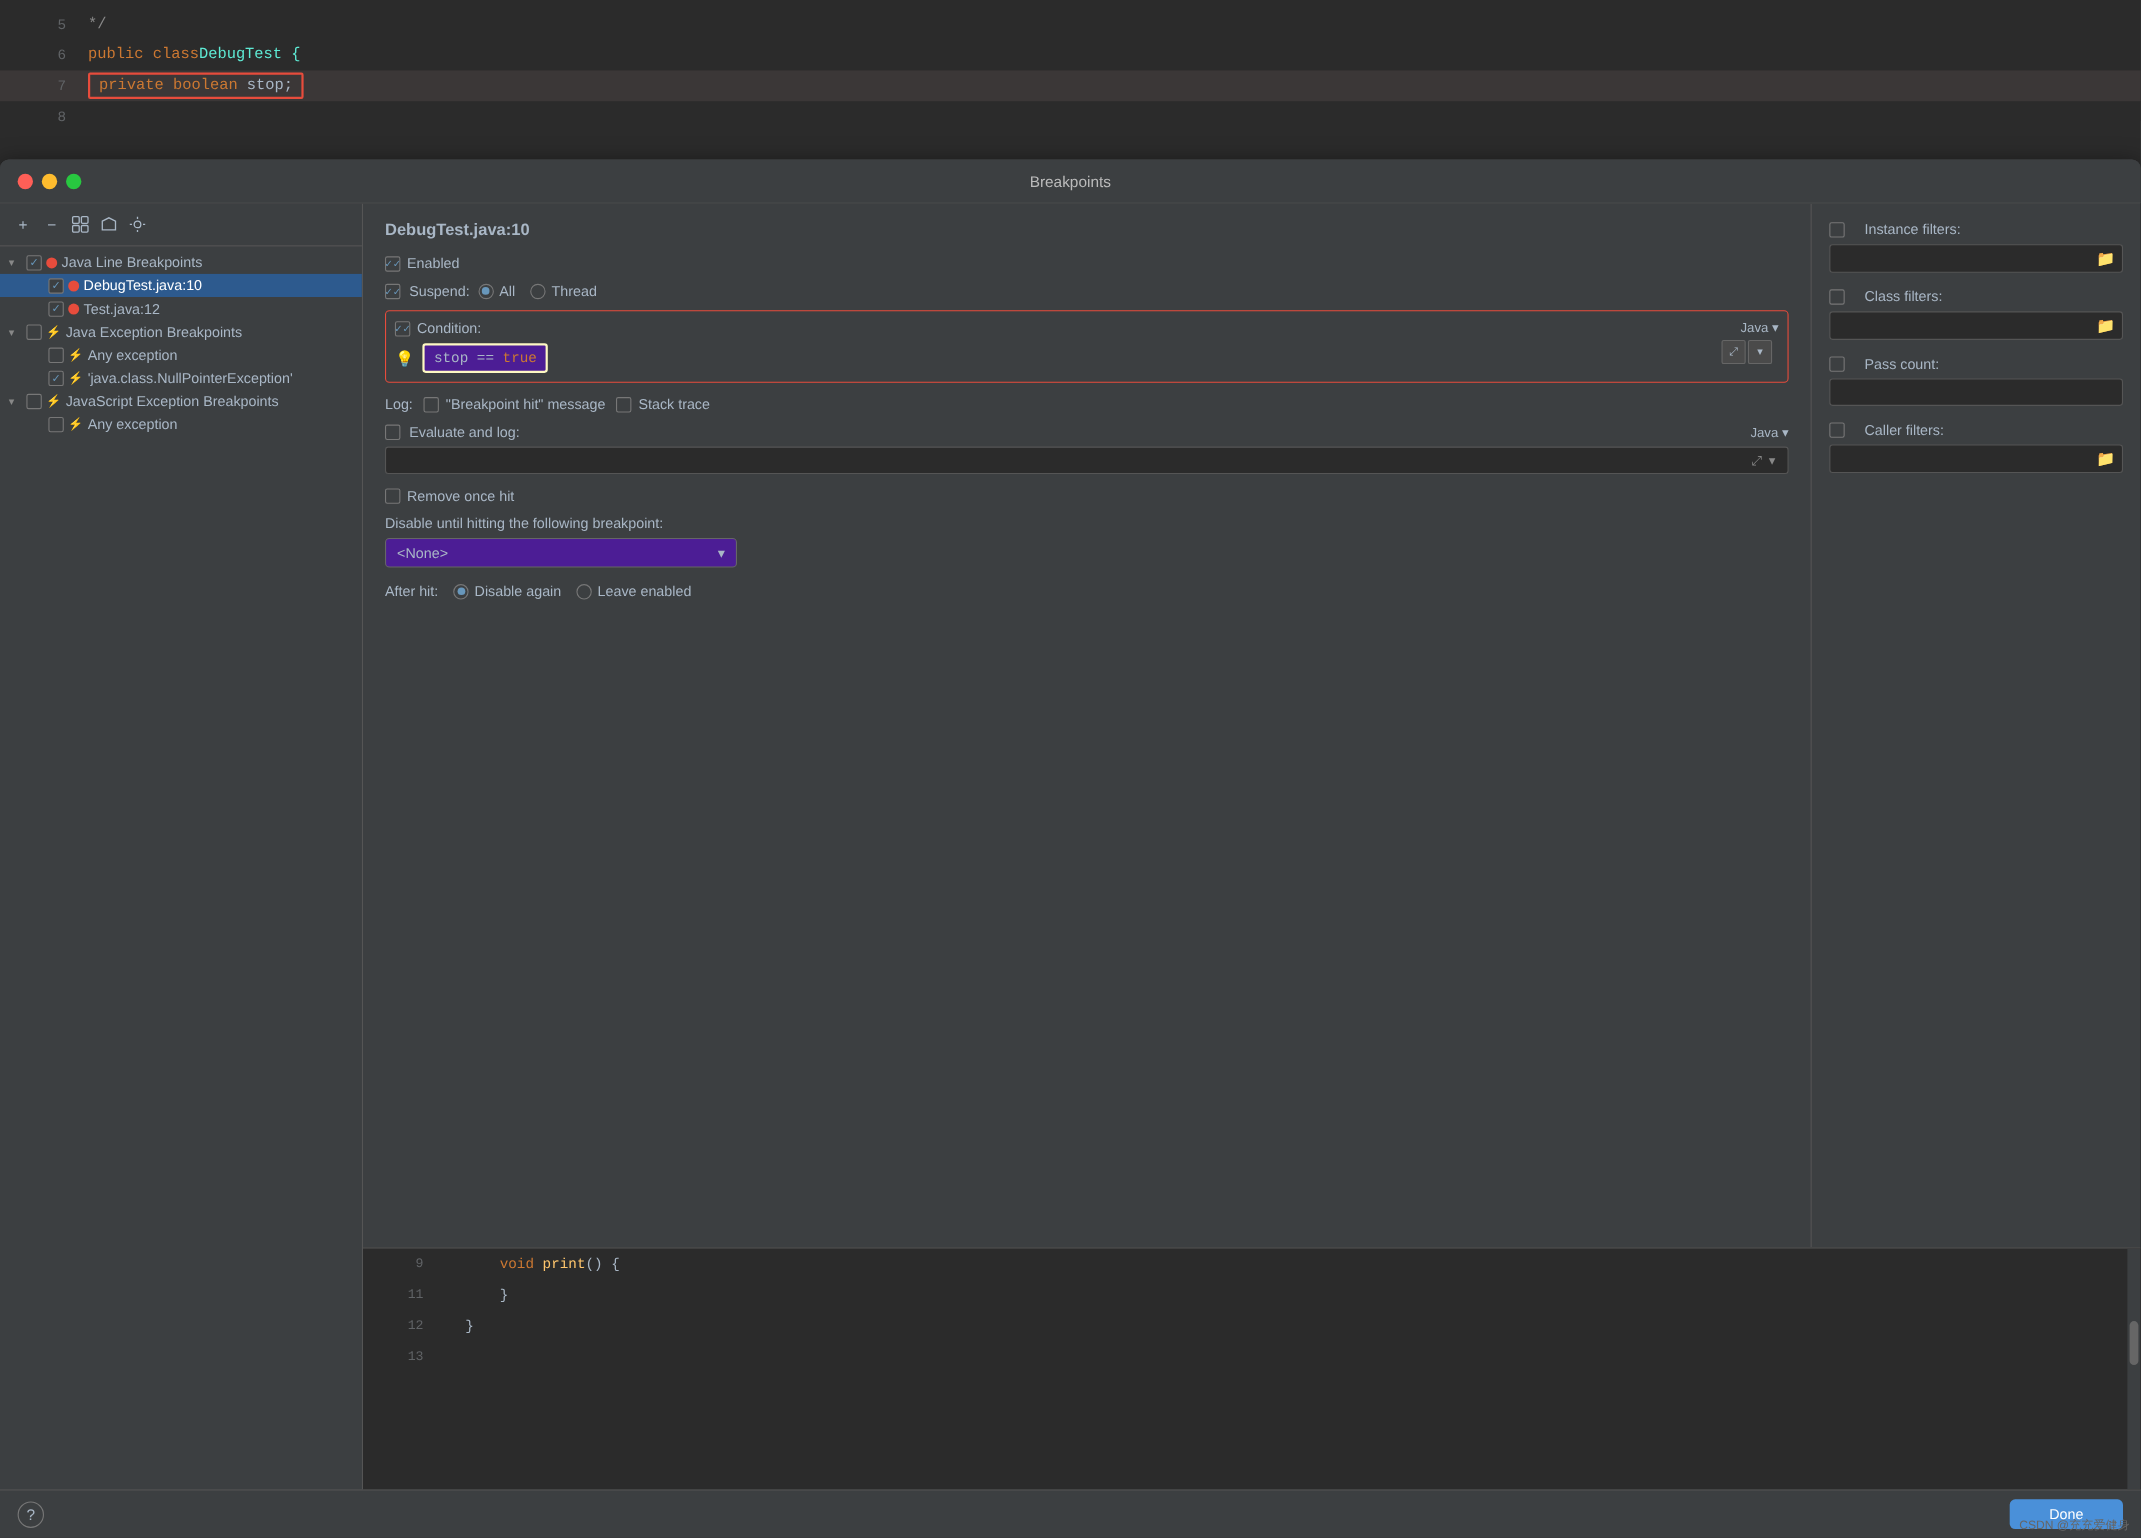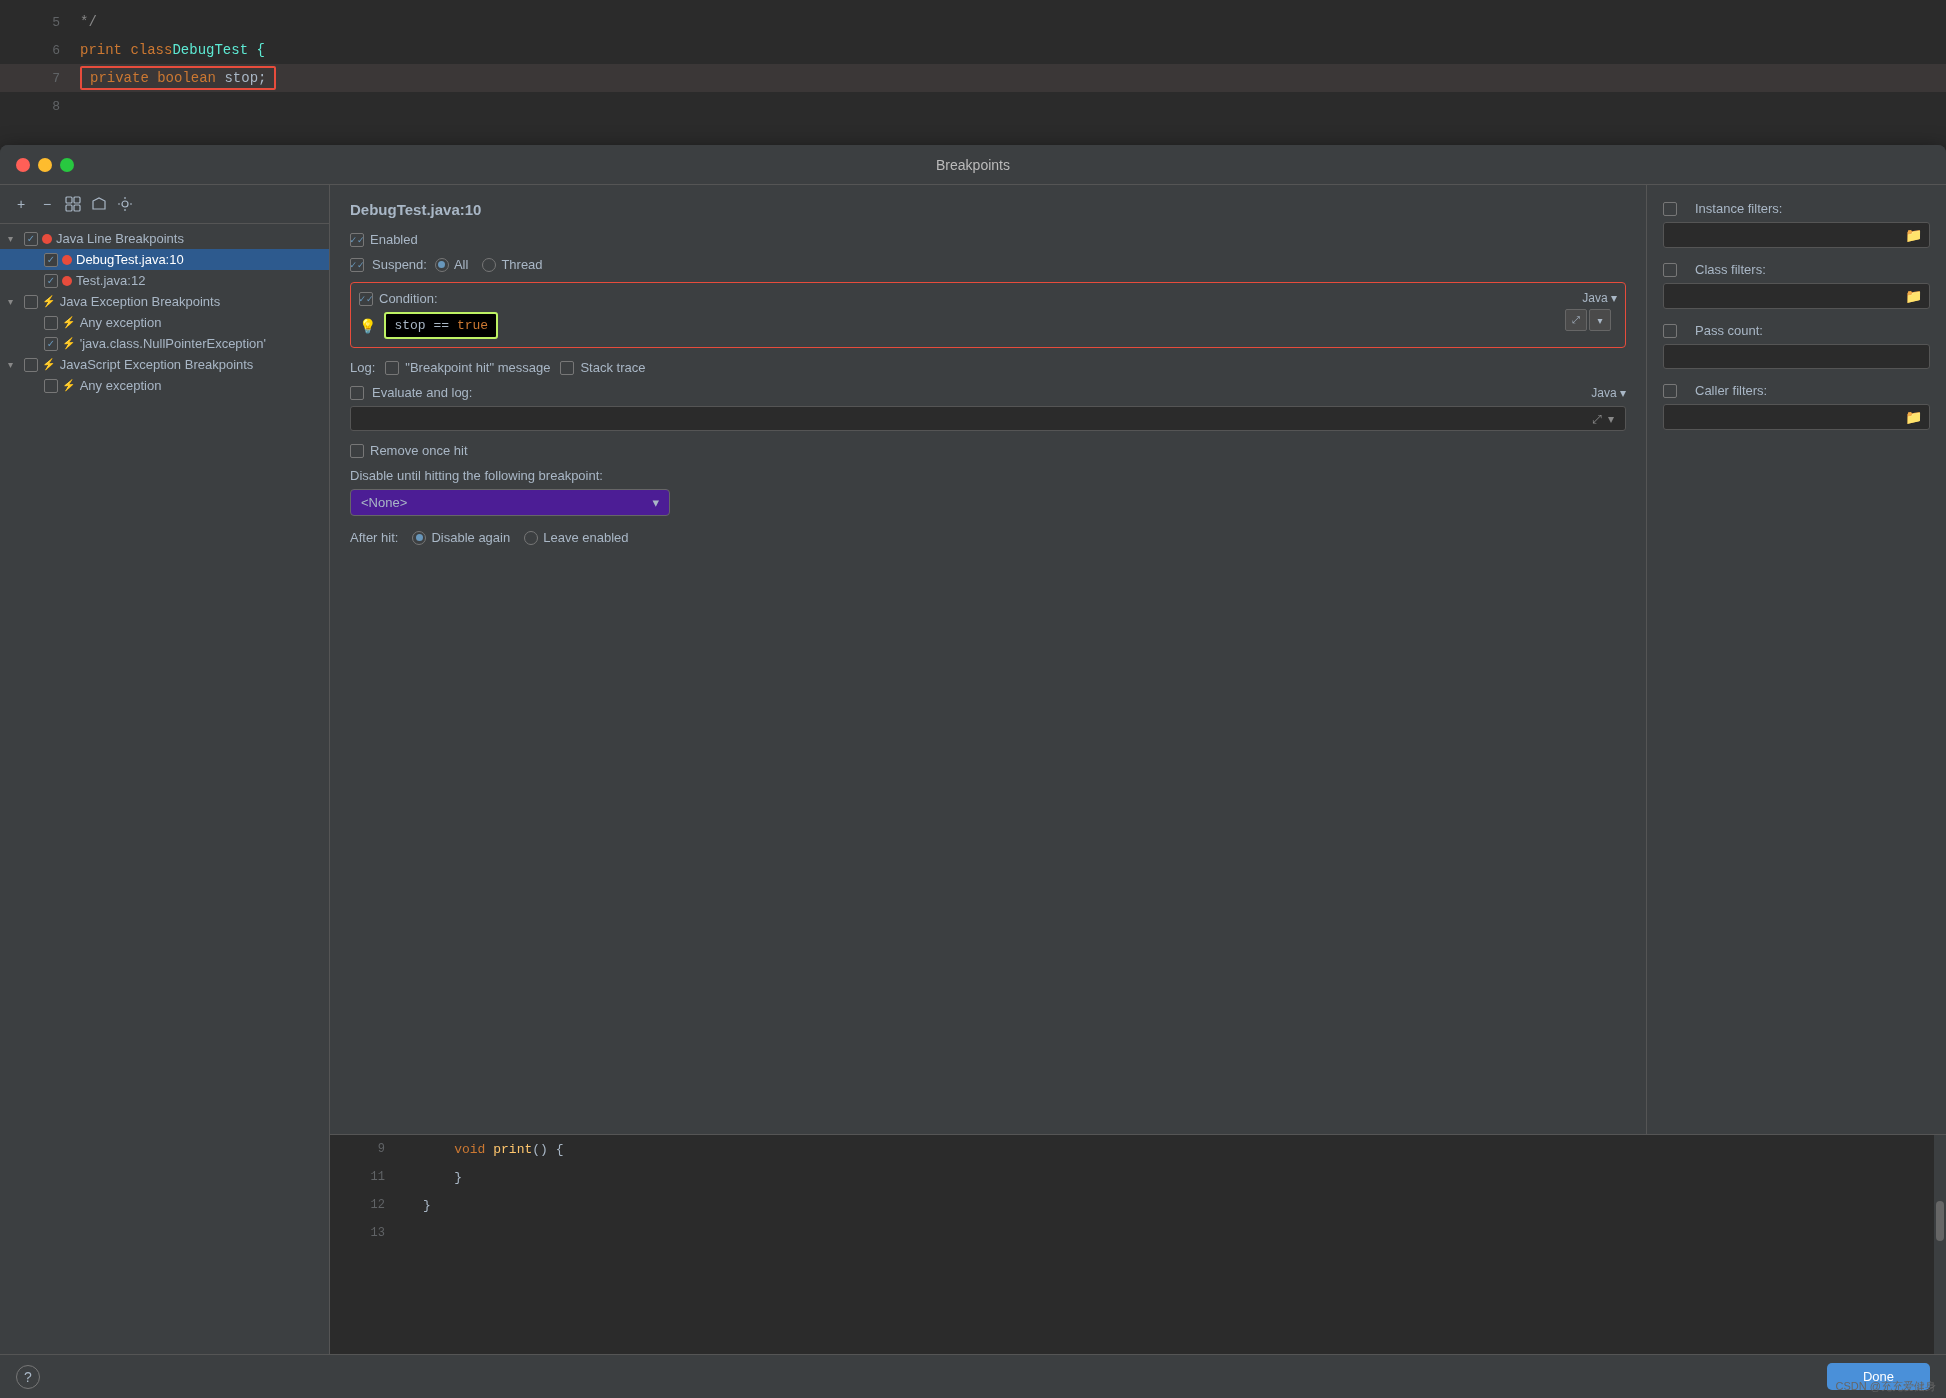--- a/index.html
+++ b/index.html
@@ -248,22 +248,22 @@
     }
     .condition-header {
       display: flex;
       align-items: center;
       gap: 6px;
       margin-bottom: 6px;
     }
     .bulb-icon { font-size: 14px; }
     .condition-code {
       font-family: 'Courier New', monospace;
-      background: #000000;
-      border: 2px solid #bef264;
+      background: #4c1d95;
+      border: 2px solid #fef9c3;
       padding: 4px 8px;
       border-radius: 3px;
       font-size: 13px;
     }
     .java-btn {
       position: absolute;
       right: 8px;
       top: 8px;
       background: none;
       border: none;
@@ -542,21 +542,21 @@
 </head>
 <body>
 
 <div class="bg-editor">
   <div class="line">
     <span class="ln">5</span>
     <span style="color:#888;">*/</span>
   </div>
   <div class="line">
     <span class="ln">6</span>
-    <span class="keyword">print class </span>
+    <span class="keyword">public class </span>
       <span style="color:#5eead4;">DebugTest {</span>
   </div>
   <div class="line highlight-line">
     <span class="ln">7</span>
     <span class="red-box">
       <span class="keyword">private boolean </span><span style="color:#a9b7c6;">stop;</span>
     </span>
   </div>
   <div class="line">
     <span class="ln">8</span>

